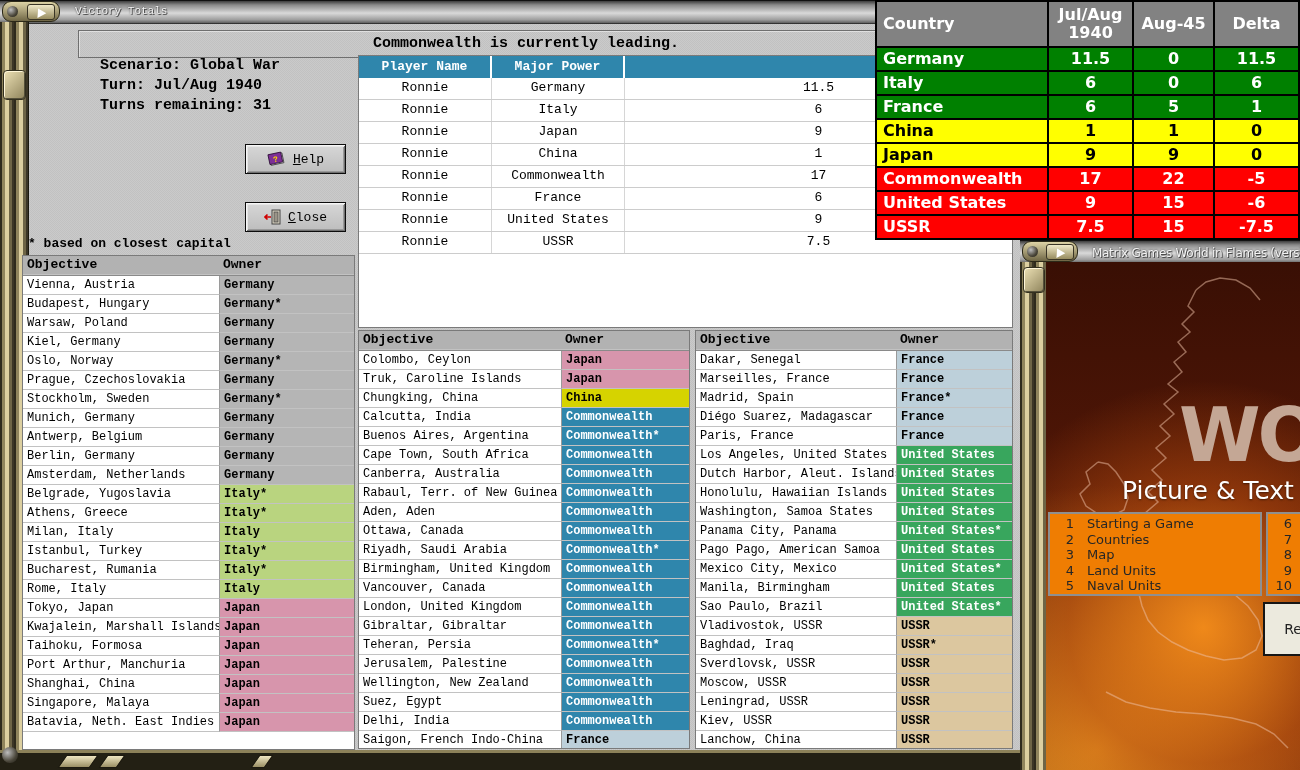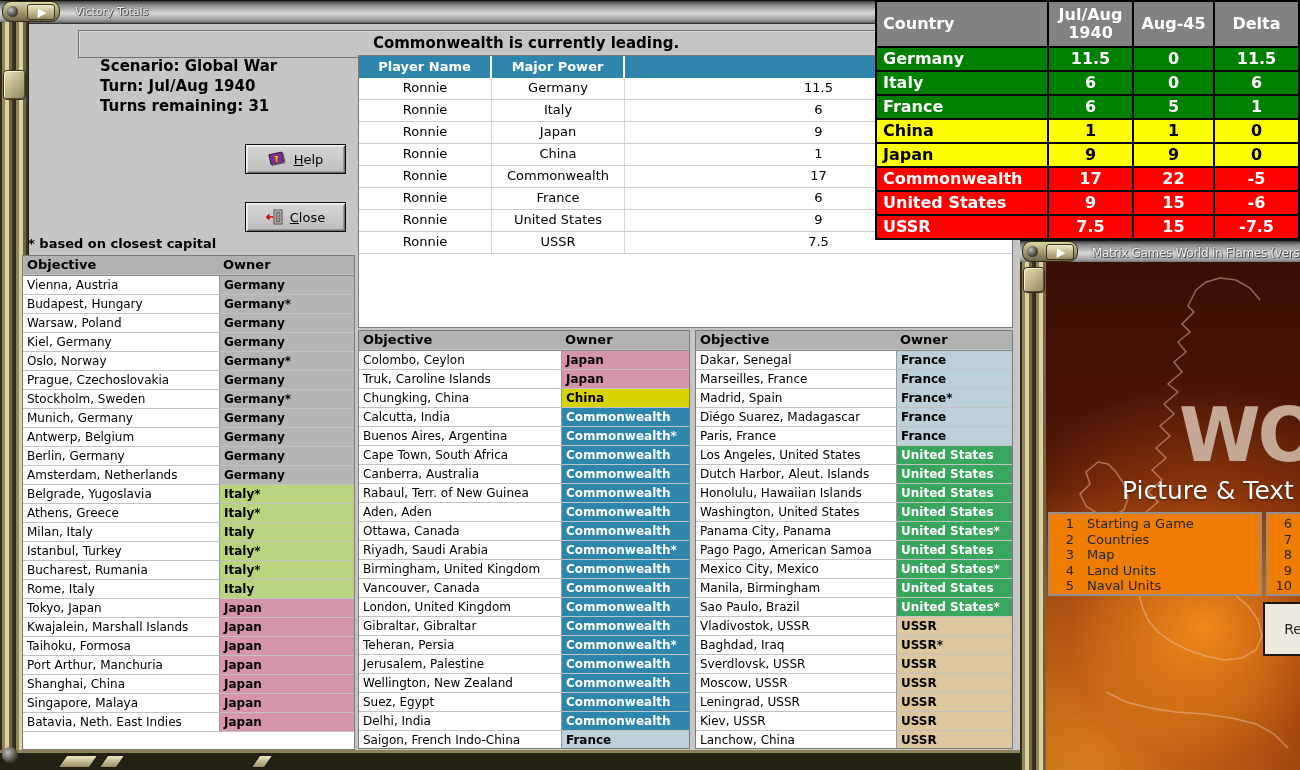--- a/index.html
+++ b/index.html
@@ -118,21 +118,21 @@
           font-size:14px;color:#222;display:flex;align-items:center;justify-content:center;}
 
   
   .icon-svg{flex:none;display:block;}
 </style>
 </head>
 <body>
 
 <div id="stage">
 
-  <div class="abs dither" style="left:0;top:0;width:1020px;height:770px;">
+  <div class="abs dither" style="left:0;top:0;width:1020px;height:770px;font-family:Liberation Mono, monospace;">
 
     <div class="abs titlebar" style="left:0;top:0;width:1020px;height:22px;">
       <span class="abs title-text" style="left:75px;top:4px;">Victory Totals</span>
     </div>
     <div class="abs win-icon" style="left:2px;top:1px;width:56px;height:19px;z-index:5;">
       <div class="abs screw" style="left:4px;top:4px;width:11px;height:11px;"></div>
       <div class="ctl-btn" style="left:24px;top:2px;width:26px;height:14px;">
         <div class="ctl-tri" style="left:7px;top:3px;"></div>
       </div>
     </div>
@@ -512,21 +512,21 @@
           <div class="ocell objc">Dutch Harbor, Aleut. Islands</div>
           <div class="ocell owncell ownc c-us">United States</div>
         </div>
 
         <div class="orow">
           <div class="ocell objc">Honolulu, Hawaiian Islands</div>
           <div class="ocell owncell ownc c-us">United States</div>
         </div>
 
         <div class="orow">
-          <div class="ocell objc">Washington, United States</div>
+          <div class="ocell objc">Washington, Samoa States</div>
           <div class="ocell owncell ownc c-us">United States</div>
         </div>
 
         <div class="orow">
           <div class="ocell objc">Panama City, Panama</div>
           <div class="ocell owncell ownc c-us">United States*</div>
         </div>
 
         <div class="orow">
           <div class="ocell objc">Pago Pago, American Samoa</div>

